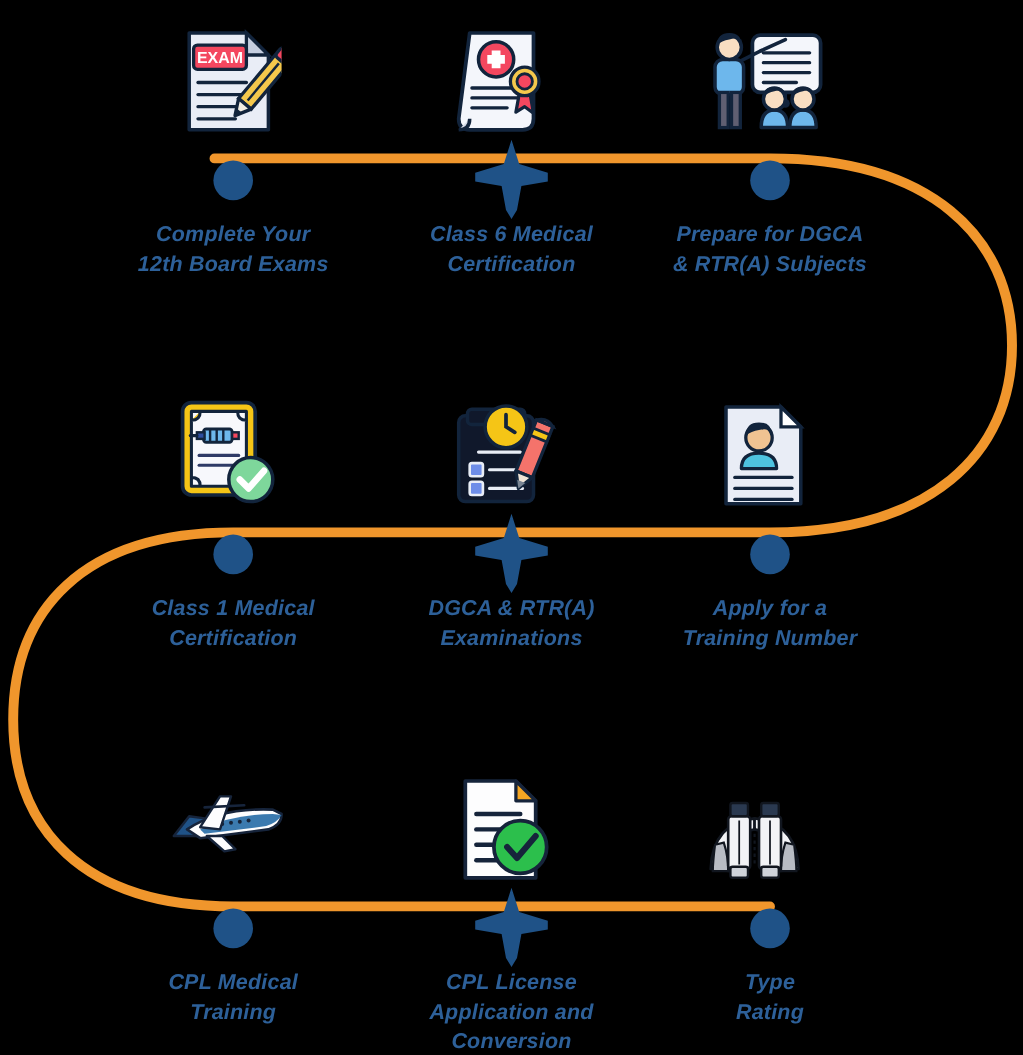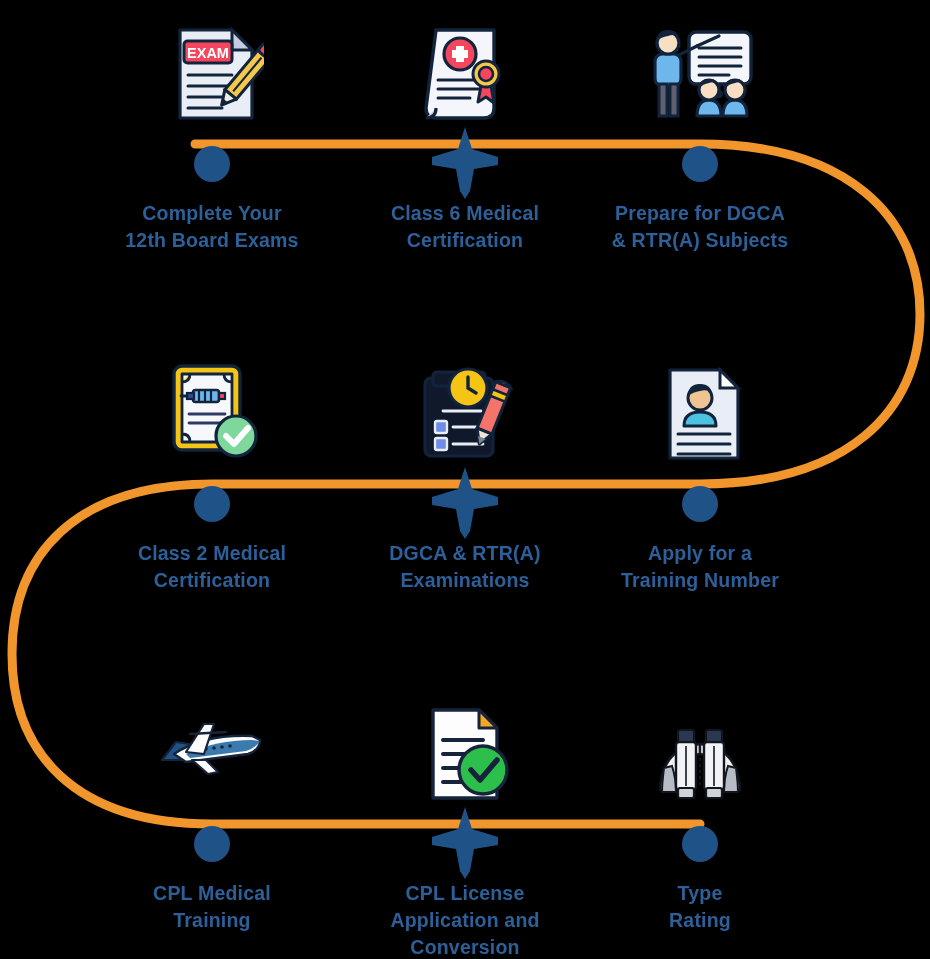--- a/index.html
+++ b/index.html
@@ -35,35 +35,36 @@
     text-align: center;
   }
   .step-icon {
     position: absolute;
     width: 120px;
     height: 110px;
     left: 60px;
     top: 0;
     display: flex;
     align-items: flex-end;
-    justify-content: center;
+    justify-content: flex-start;
   }
   .step-icon svg { display: block; }
   .step-label {
     position: absolute;
     left: 0;
     top: 186px;
     width: 240px;
     color: #2D6099;
     font-size: 19.5px;
     font-weight: bold;
     line-height: 1.38;
     letter-spacing: 0.2px;
     white-space: pre-line;
     text-align: center;
+    font-style: italic;
   }
   .node-dot {
     position: absolute;
     width: 36px;
     height: 36px;
     border-radius: 50%;
     background: #1F5287;
     left: 102px;
     top: 132px;
   }
@@ -194,21 +195,21 @@
         <rect x="59" y="31" width="6" height="6" fill="#F4475F" stroke="#12243C" stroke-width="2.2"></rect>
         <g stroke="#2E3A66" stroke-width="2.8" stroke-linecap="round">
           <line x1="29" y1="52" x2="65" y2="52"></line>
           <line x1="29" y1="61" x2="65" y2="61"></line>
         </g>
         <circle cx="76" cy="74" r="20" fill="#7ED79B" stroke="#12243C" stroke-width="3.2"></circle>
         <path d="M66 74 L74 82 L88 66" fill="none" stroke="#FFFFFF" stroke-width="6" stroke-linecap="round" stroke-linejoin="round"></path>
       </svg>
     </div>
     <div class="node-dot"></div>
-    <div class="step-label">Class 2 Medical
+    <div class="step-label">Class 1 Medical
 Certification</div>
   </div>
 
   <div class="step" style="left:345px; top:354px;">
     <div class="step-icon">
       <svg width="104" height="100" viewBox="0 0 104 100">
         <rect x="12" y="14" width="68" height="78" rx="6" fill="#10182B" stroke="#12243C" stroke-width="3.2"></rect>
         <rect x="20" y="8" width="52" height="14" rx="4" fill="#10182B" stroke="#12243C" stroke-width="3.2"></rect>
         <circle cx="55" cy="24" r="19" fill="#F5C516" stroke="#12243C" stroke-width="3.2"></circle>
         <path d="M55 13 V24 L63 29" fill="none" stroke="#12243C" stroke-width="3.4" stroke-linecap="round"></path>

